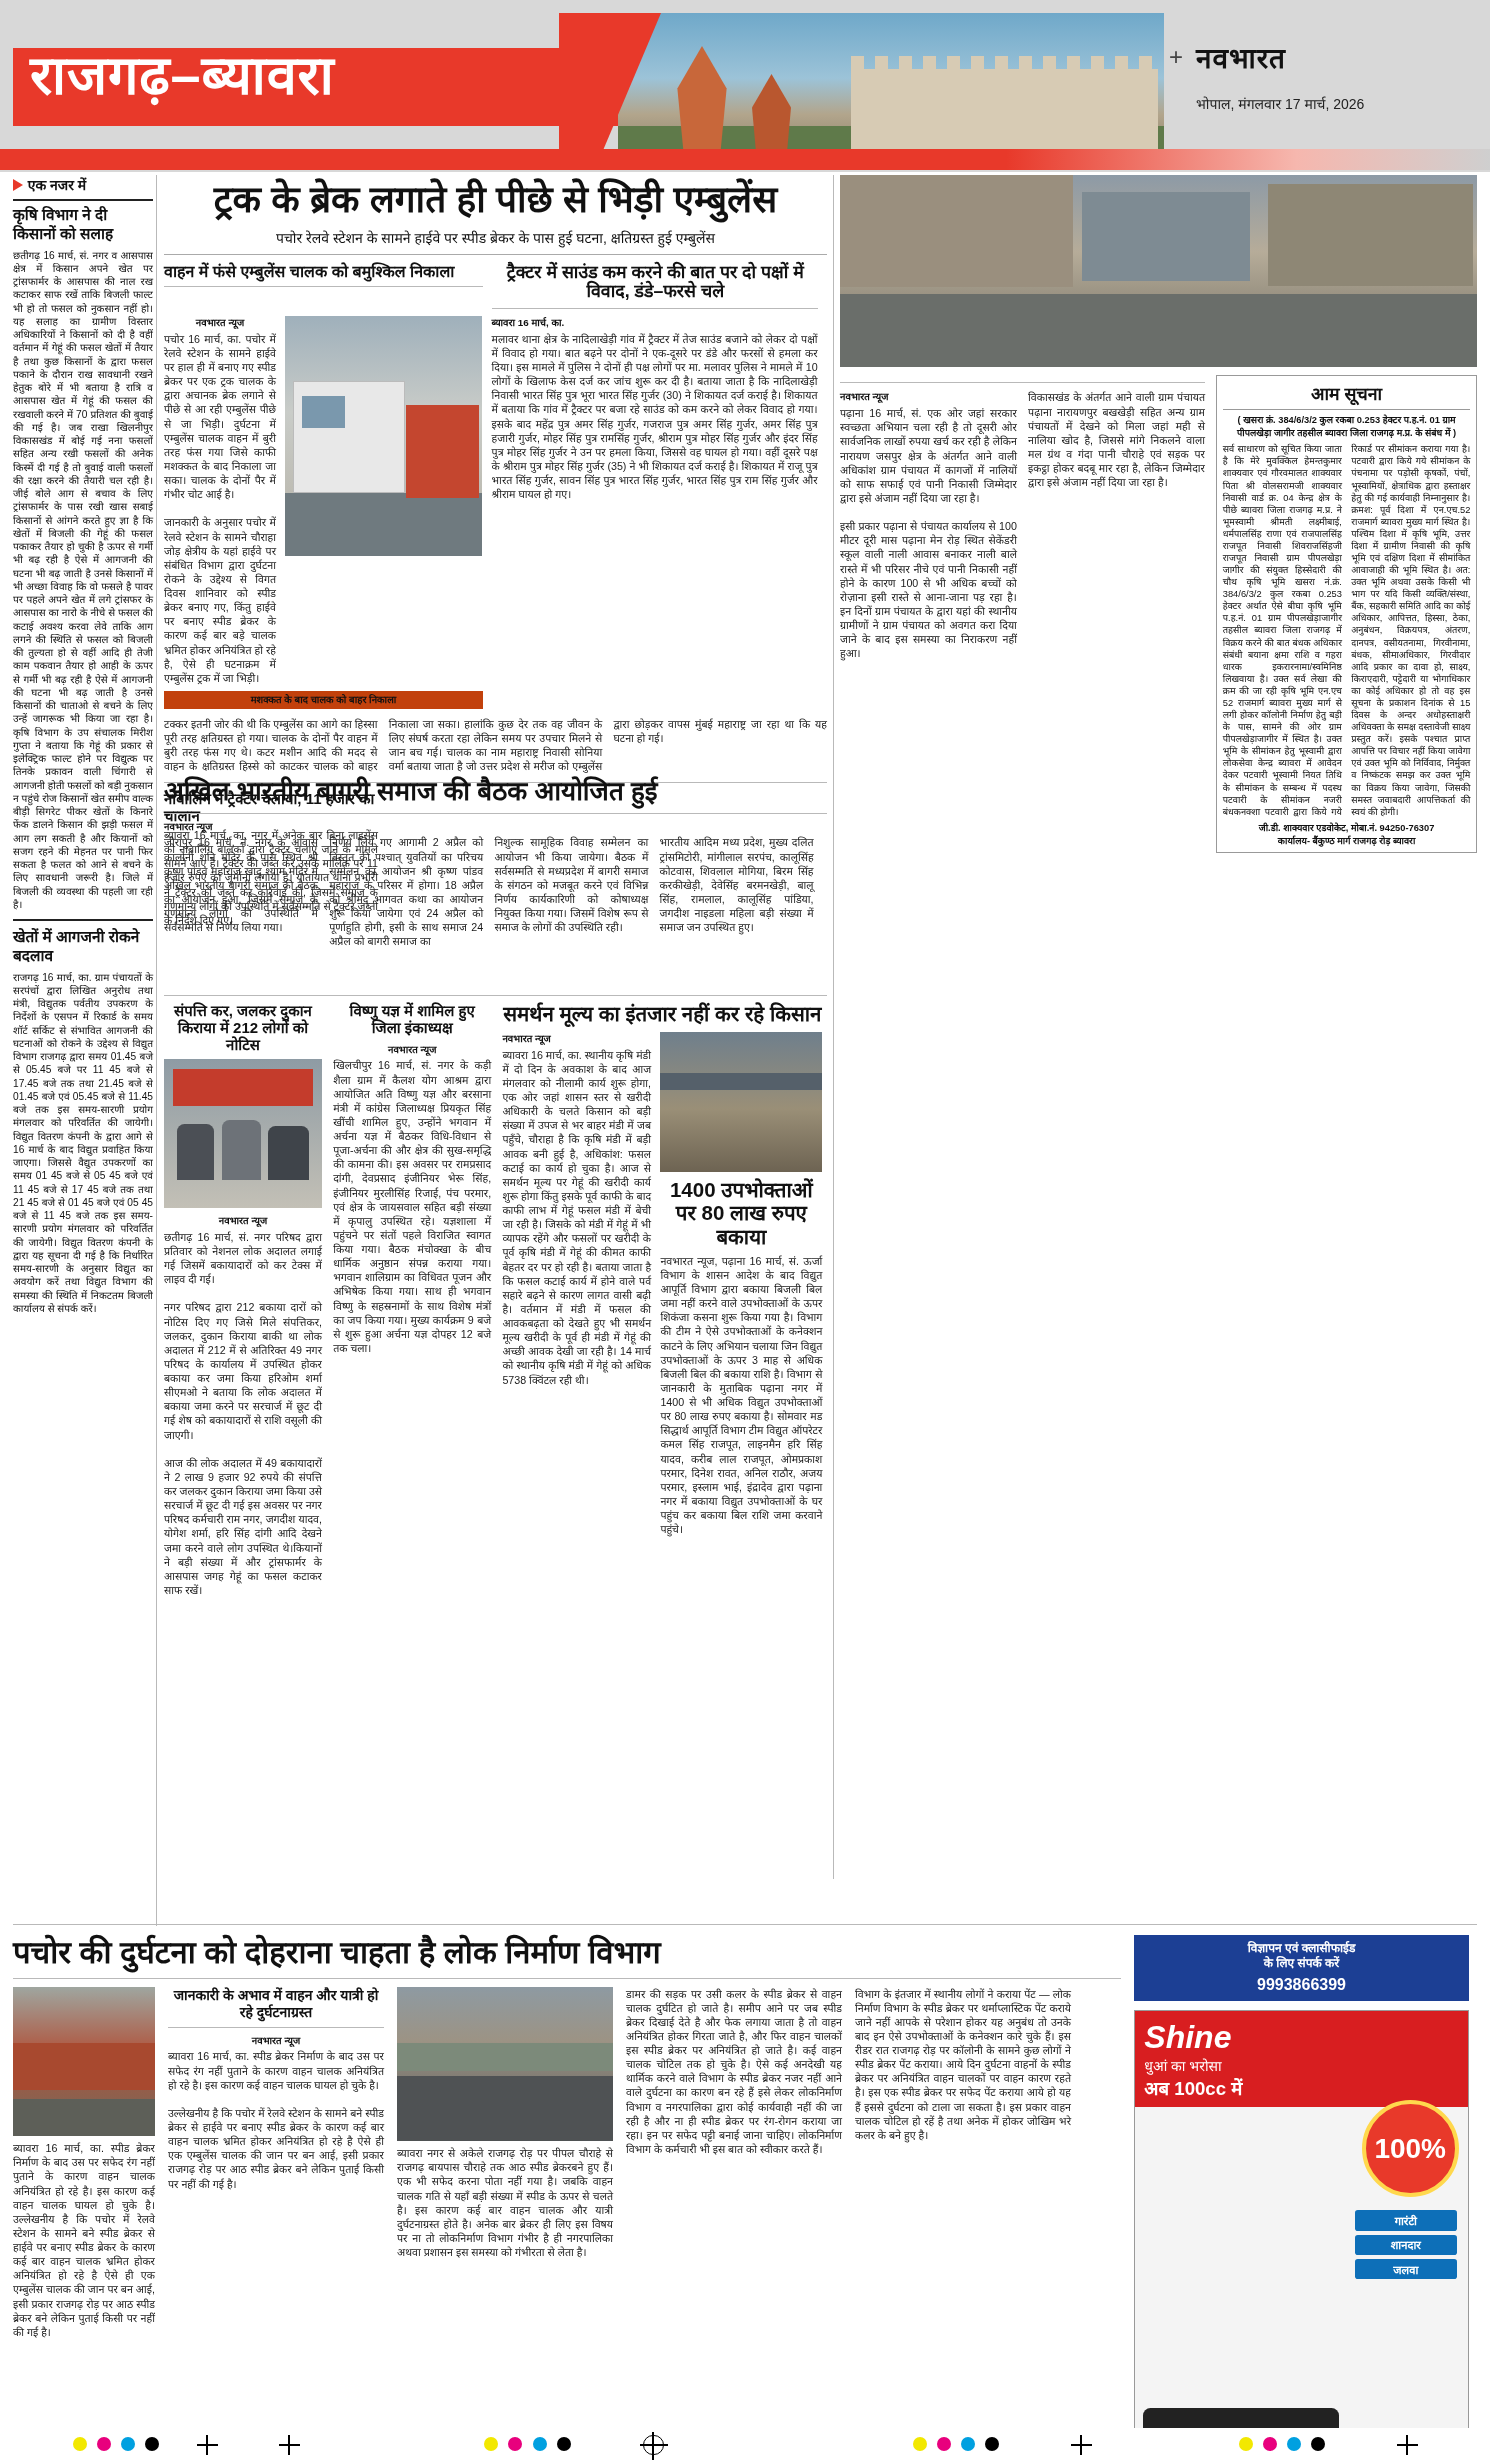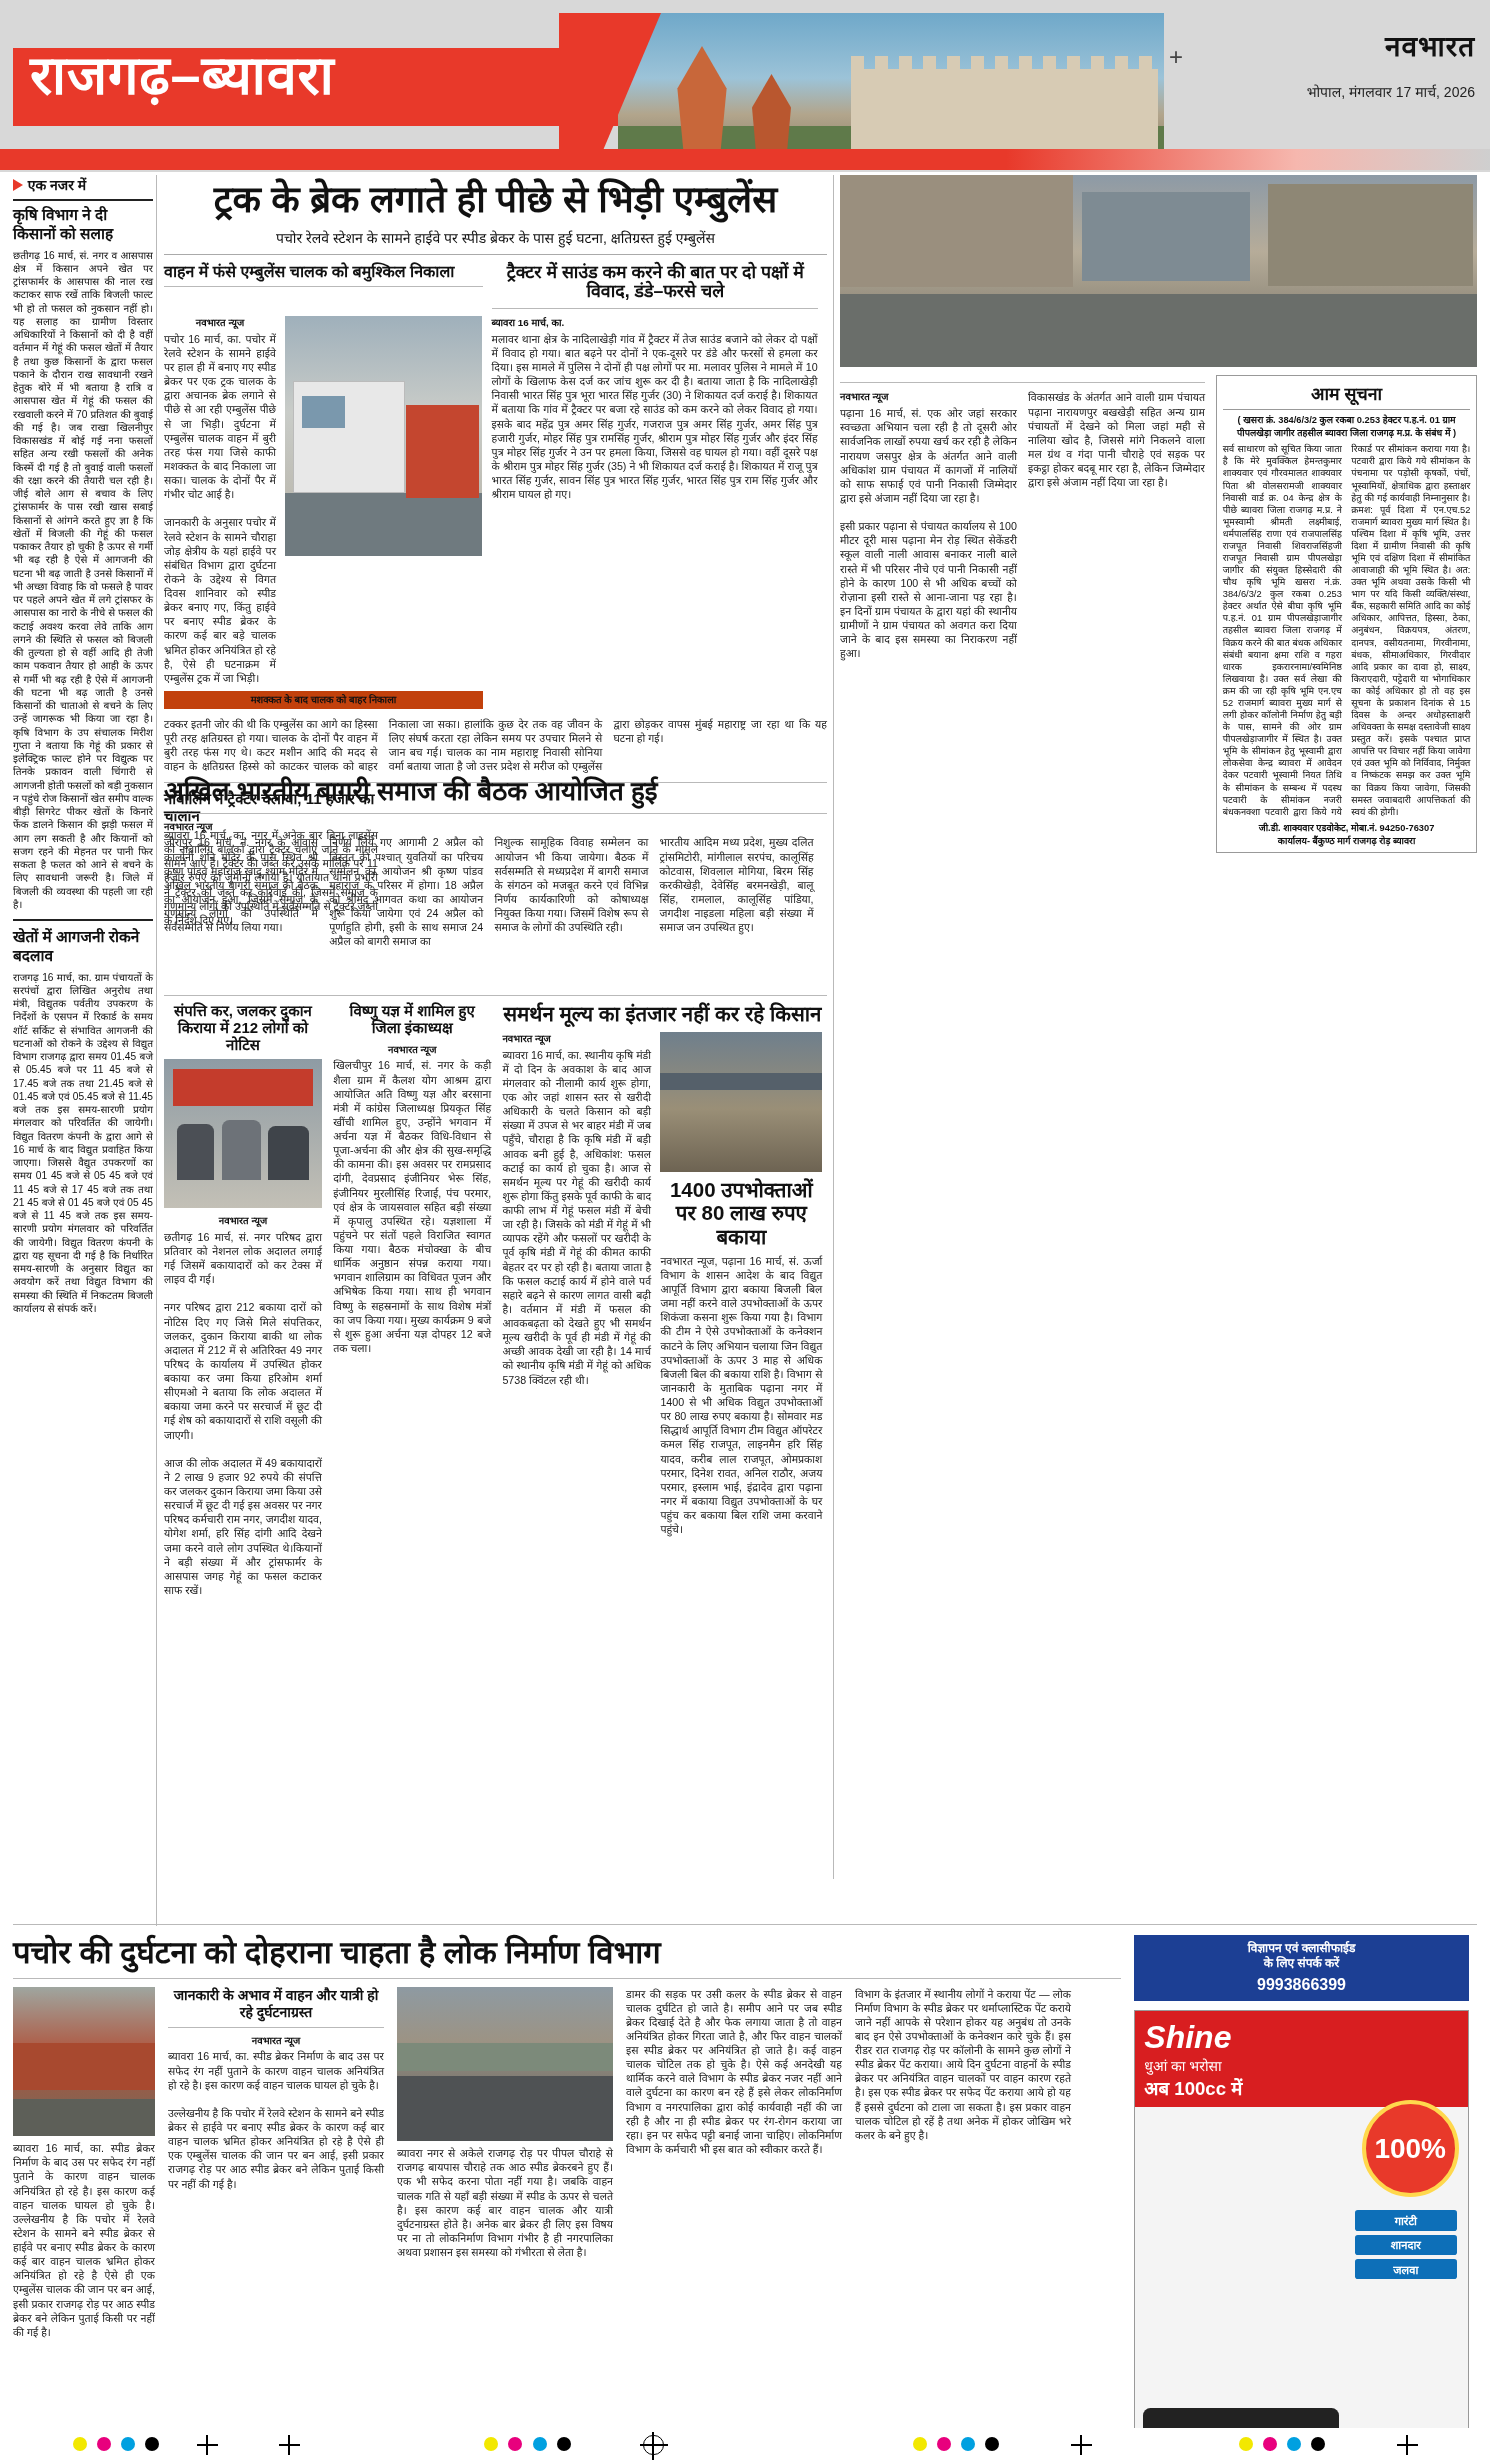--- a/index.html
+++ b/index.html
@@ -54,21 +54,21 @@
   .mh-photo .greenery {
     position:absolute; left:0; bottom:0; width:100%; height:32px;
     background:#5f7a4a;
   }
   .mh-redwedge {
     position:absolute; left:559px; top:13px; width:102px; height:145px;
     background:#e8392a;
     clip-path:polygon(0 0, 100% 0, 40% 100%, 0% 100%);
   }
   .mh-right {
-    position:absolute; right:15px; top:26px; width:279px; text-align:right;
+    position:absolute; right:15px; top:38px; width:279px; 
   }
   .mh-brand { font-size:28px; font-weight:bold; color:#111; letter-spacing:0.9px;}
   .mh-date { font-size:14px; color:#222; margin-top:18px; }
   .mh-plus {
     position:absolute; right:307px; top:43px; font-size:24px; color:#444;
   }
   .mh-bar {
     position:absolute; left:0; top:149px; width:1490px; height:20.5px;
     background:#e8392a;
   }

